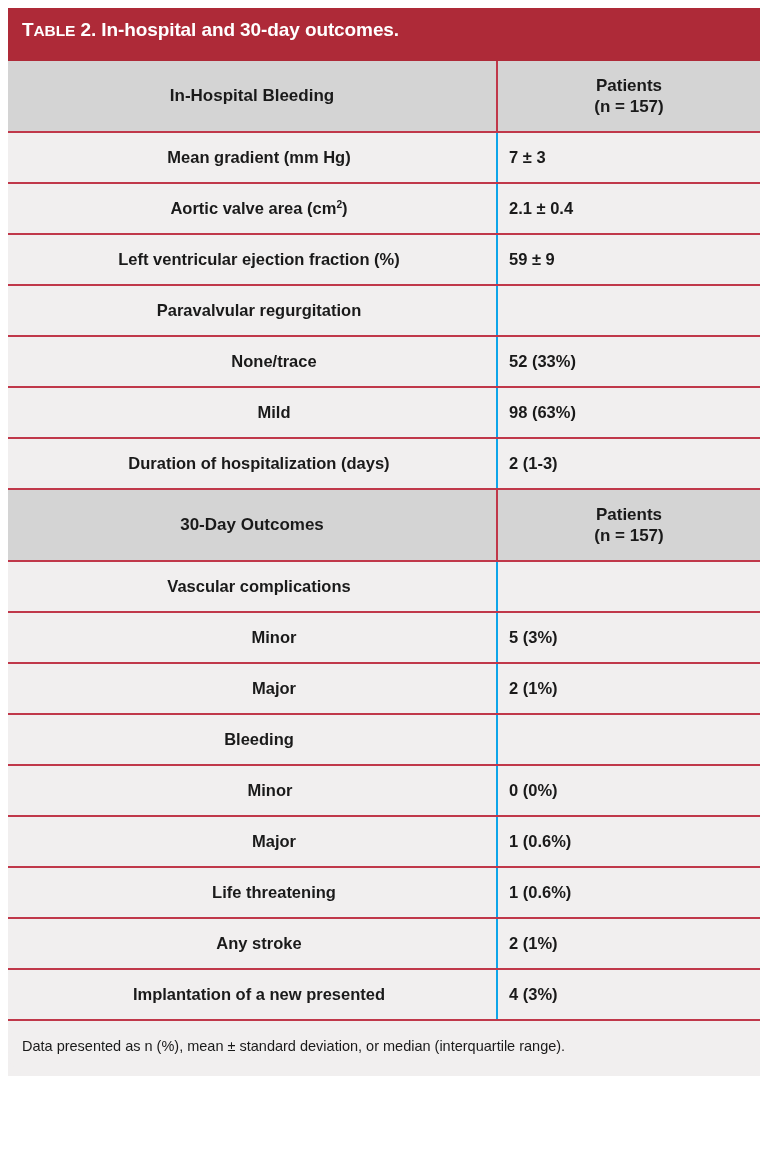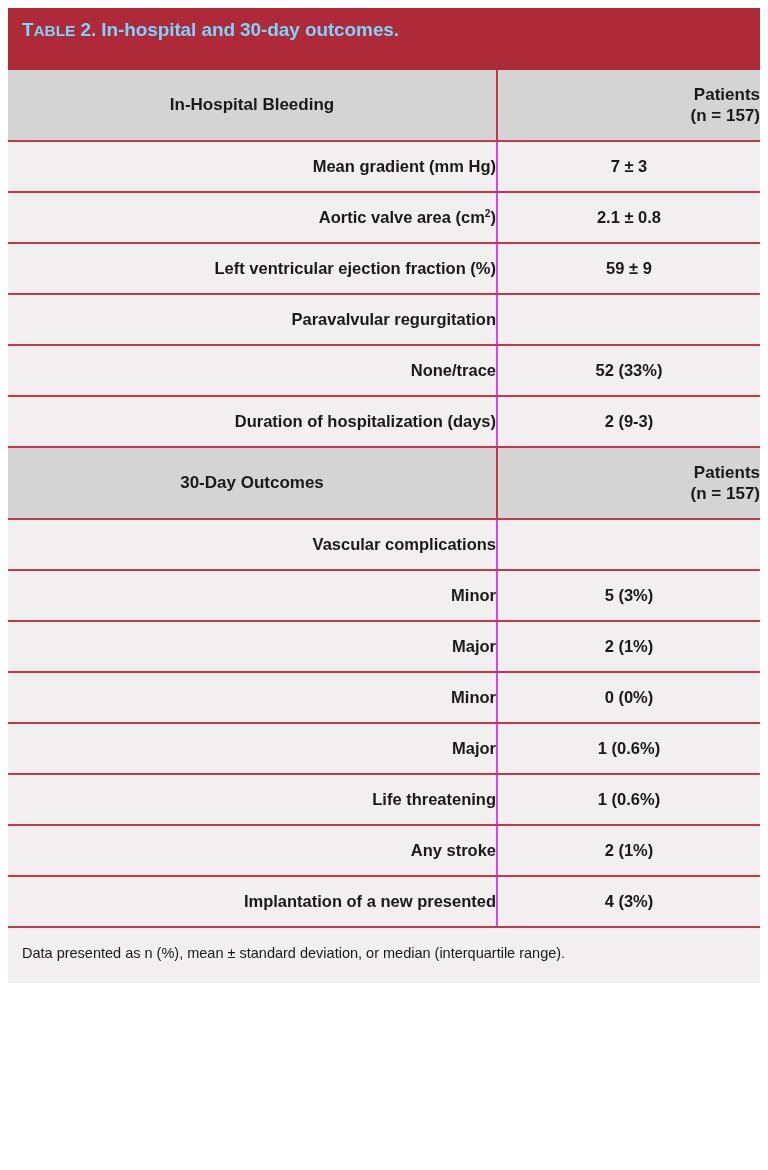--- a/index.html
+++ b/index.html
@@ -18,22 +18,22 @@
     position: absolute;
     left: 8px;
     top: 8px;
     width: 752px;
     background: #F1EFEF;
   }
 
   
   .title-banner {
     background: #AE2A38;
-    color: #7dd3fc;
-    padding: 11px 14px 29px 14px;
+    color: #ffffff;
+    padding: 11px 14px 20px 14px;
     font-size: 19px;
     font-weight: bold;
     letter-spacing: -0.1px;
     line-height: 1.15;
   }
   .title-banner .tbl-word {
     font-size: 19px;
     font-weight: bold;
   }
   .title-banner .tbl-word .smallcap {
@@ -65,44 +65,45 @@
     color: #1a1a1a;
     border-bottom: 2.5px solid #C0384A;
     height: 70px;
     line-height: 1.25;
   }
   tr.section-head > th.lbl {
     text-align: center;
     border-right: 2px solid #C0384A;
   }
   tr.section-head > th.val {
-    text-align: right;
+    text-align: center;
   }
   tr.section-head.second > th {
     border-top: 2.5px solid #C0384A;
   }
 
   
   tr.data-row > td {
     height: 49px;
     font-size: 16.5px;
     font-weight: bold;
     color: #1a1a1a;
     border-bottom: 2px solid #C0384A;
     background: #F1EFEF;
   }
   tr.data-row > td.lbl {
-    text-align: right;
+    text-align: center;
     padding-left: 14px;
-    border-right: 2px solid #d946ef;
+    border-right: 2px solid #0ea5e9;
   }
   tr.data-row > td.lbl.indent-1 { padding-left: 44px; }
   tr.data-row > td.lbl.indent-2 { padding-left: 36px; }
   tr.data-row > td.val {
-    text-align: center;
+    text-align: left;
+    padding-left: 11px;
   }
   tr.data-row.last > td {
     border-bottom: 2.5px solid #C0384A;
   }
 
   sup.unit-sup {
     font-size: 0.62em;
     vertical-align: super;
     line-height: 0;
   }
@@ -139,37 +140,41 @@
             <div>Patients</div>
             <div>(n = 157)</div>
           </th>
         </tr>
         <tr class="data-row">
           <td class="lbl">Mean gradient (mm Hg)</td>
           <td class="val">7 ± 3</td>
         </tr>
         <tr class="data-row">
           <td class="lbl"><span>Aortic valve area (cm</span><sup class="unit-sup">2</sup><span>)</span></td>
-          <td class="val">2.1 ± 0.8</td>
+          <td class="val">2.1 ± 0.4</td>
         </tr>
         <tr class="data-row">
           <td class="lbl">Left ventricular ejection fraction (%)</td>
           <td class="val">59 ± 9</td>
         </tr>
         <tr class="data-row">
           <td class="lbl">Paravalvular regurgitation</td>
           <td class="val"></td>
         </tr>
         <tr class="data-row">
           <td class="lbl indent-1">None/trace</td>
           <td class="val">52 (33%)</td>
         </tr>
         <tr class="data-row">
+          <td class="lbl indent-1">Mild</td>
+          <td class="val">98 (63%)</td>
+        </tr>
+        <tr class="data-row">
           <td class="lbl">Duration of hospitalization (days)</td>
-          <td class="val">2 (9-3)</td>
+          <td class="val">2 (1-3)</td>
         </tr>
         <tr class="section-head second">
           <th class="lbl">30-Day Outcomes</th>
           <th class="val">
             <div>Patients</div>
             <div>(n = 157)</div>
           </th>
         </tr>
         <tr class="data-row">
           <td class="lbl">Vascular complications</td>
@@ -177,20 +182,24 @@
         </tr>
         <tr class="data-row">
           <td class="lbl indent-1">Minor</td>
           <td class="val">5 (3%)</td>
         </tr>
         <tr class="data-row">
           <td class="lbl indent-1">Major</td>
           <td class="val">2 (1%)</td>
         </tr>
         <tr class="data-row">
+          <td class="lbl">Bleeding</td>
+          <td class="val"></td>
+        </tr>
+        <tr class="data-row">
           <td class="lbl indent-2">Minor</td>
           <td class="val">0 (0%)</td>
         </tr>
         <tr class="data-row">
           <td class="lbl indent-1">Major</td>
           <td class="val">1 (0.6%)</td>
         </tr>
         <tr class="data-row">
           <td class="lbl indent-1">Life threatening</td>
           <td class="val">1 (0.6%)</td>

